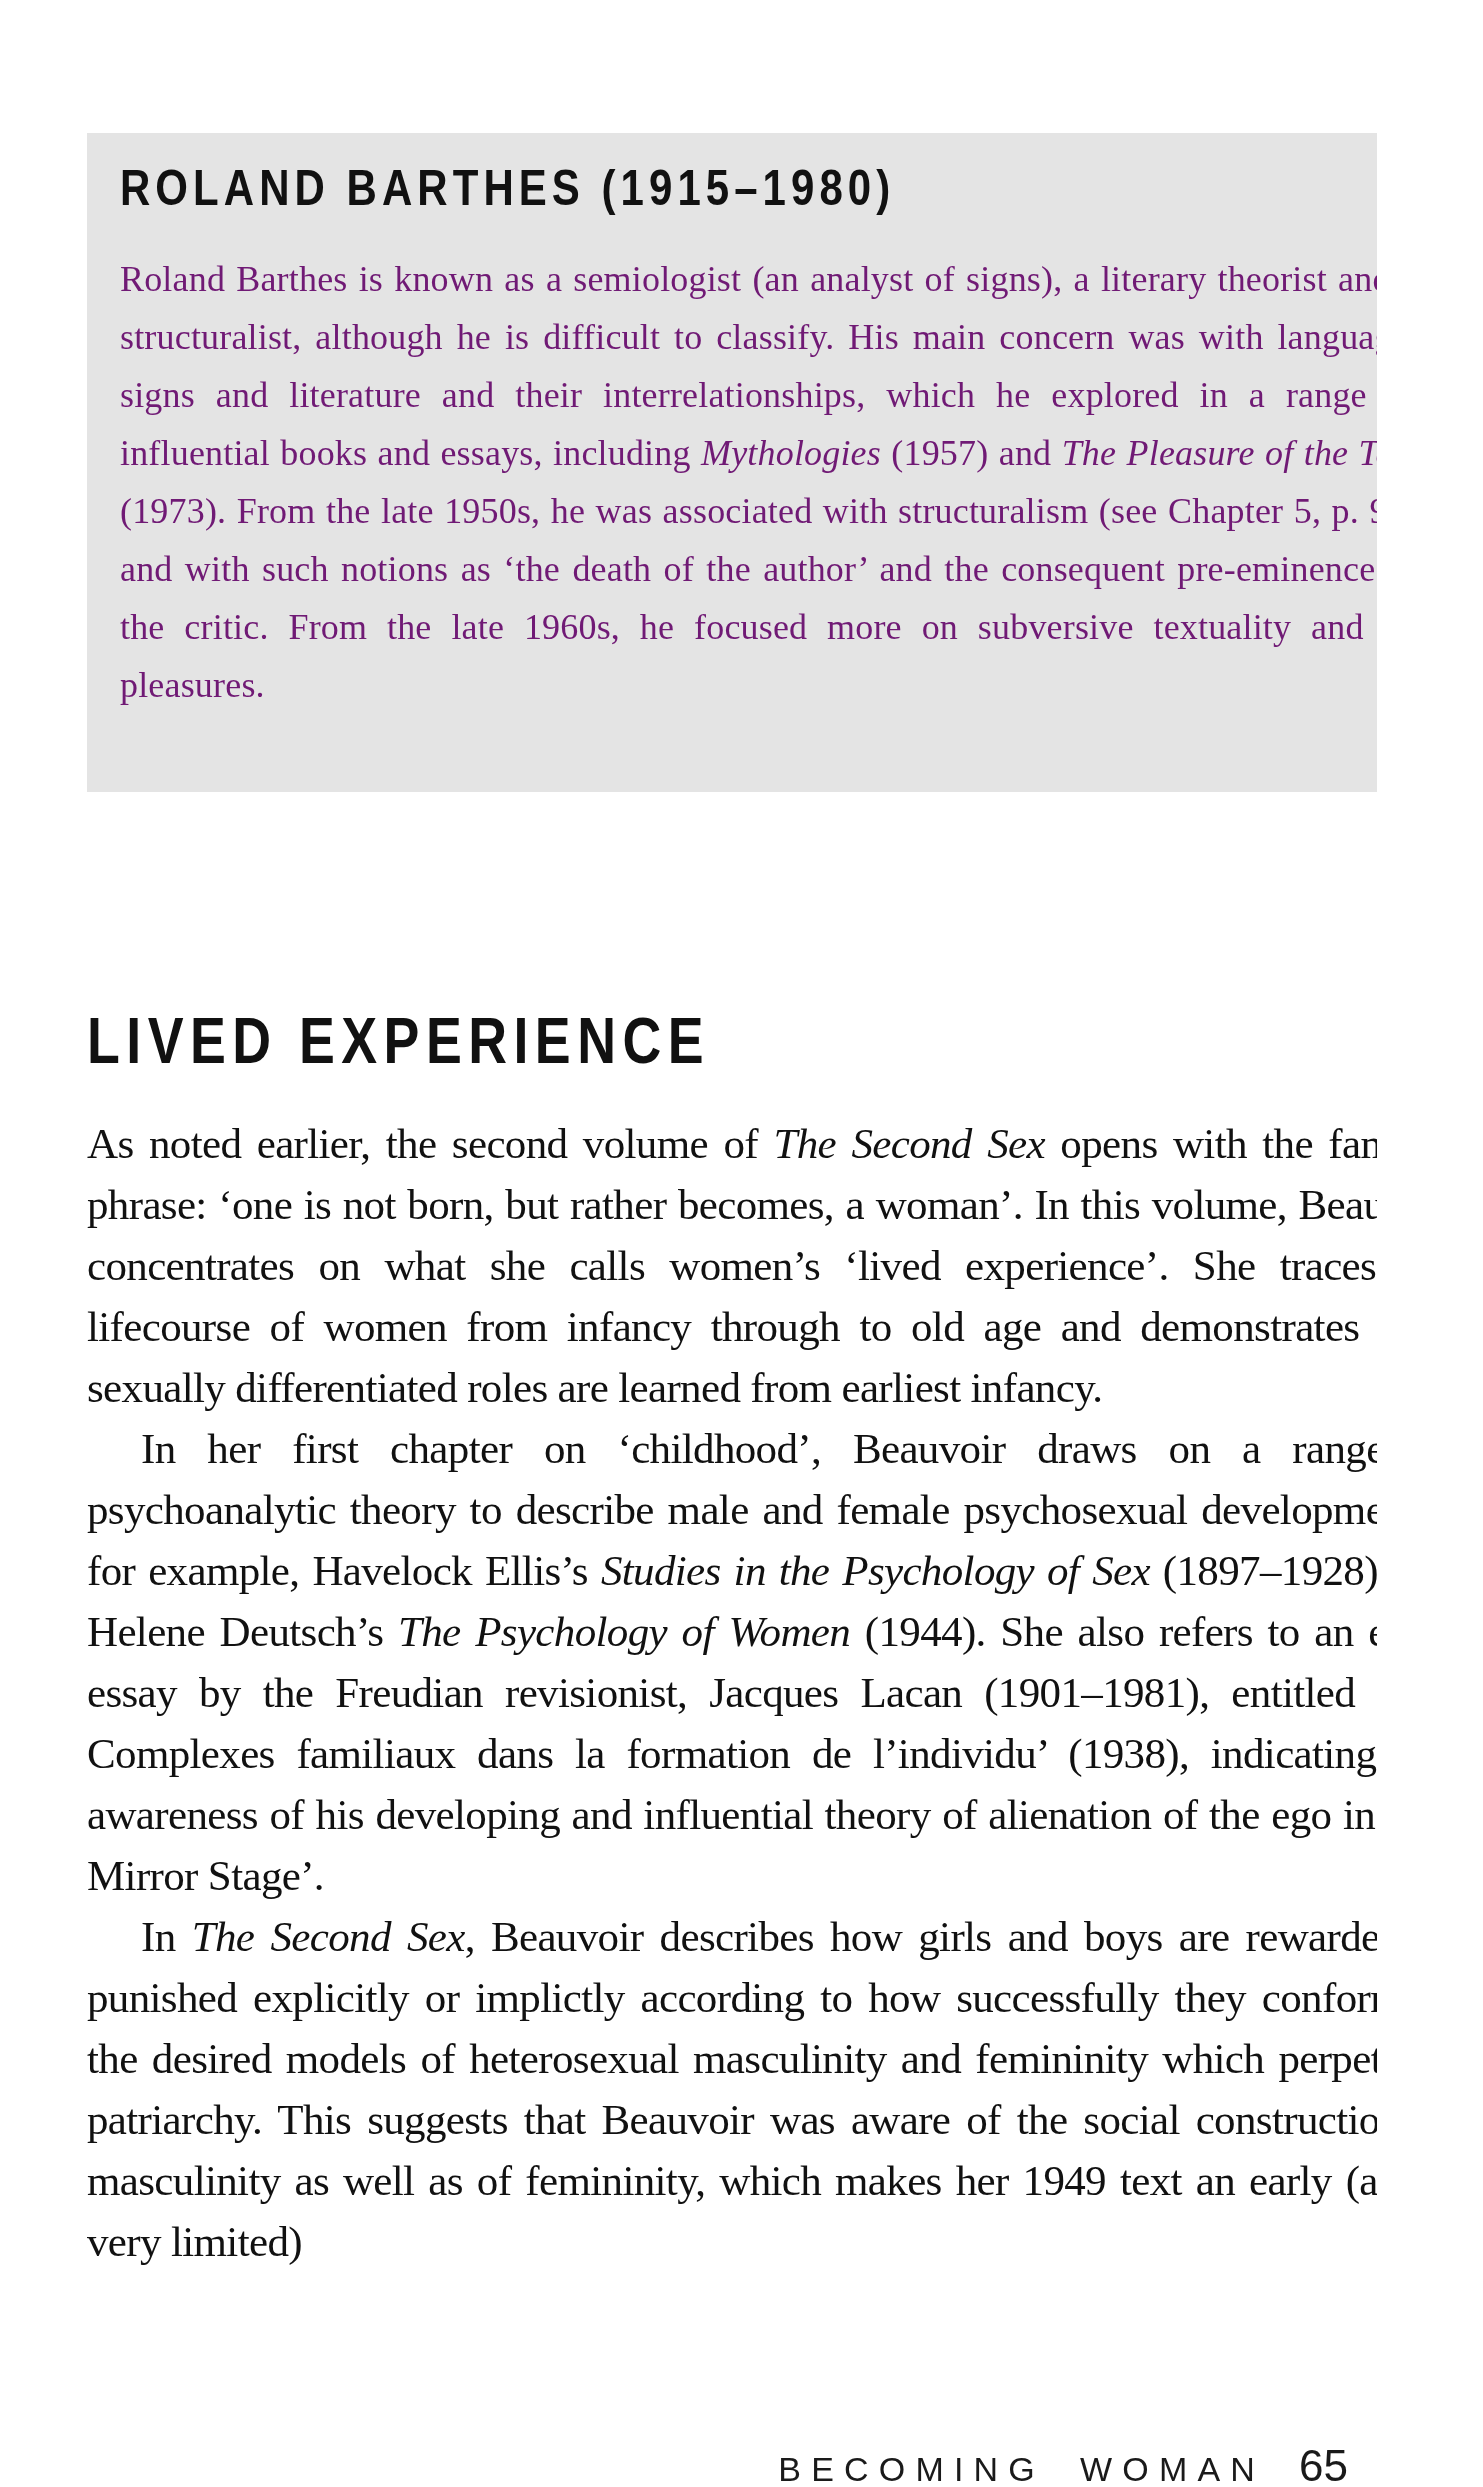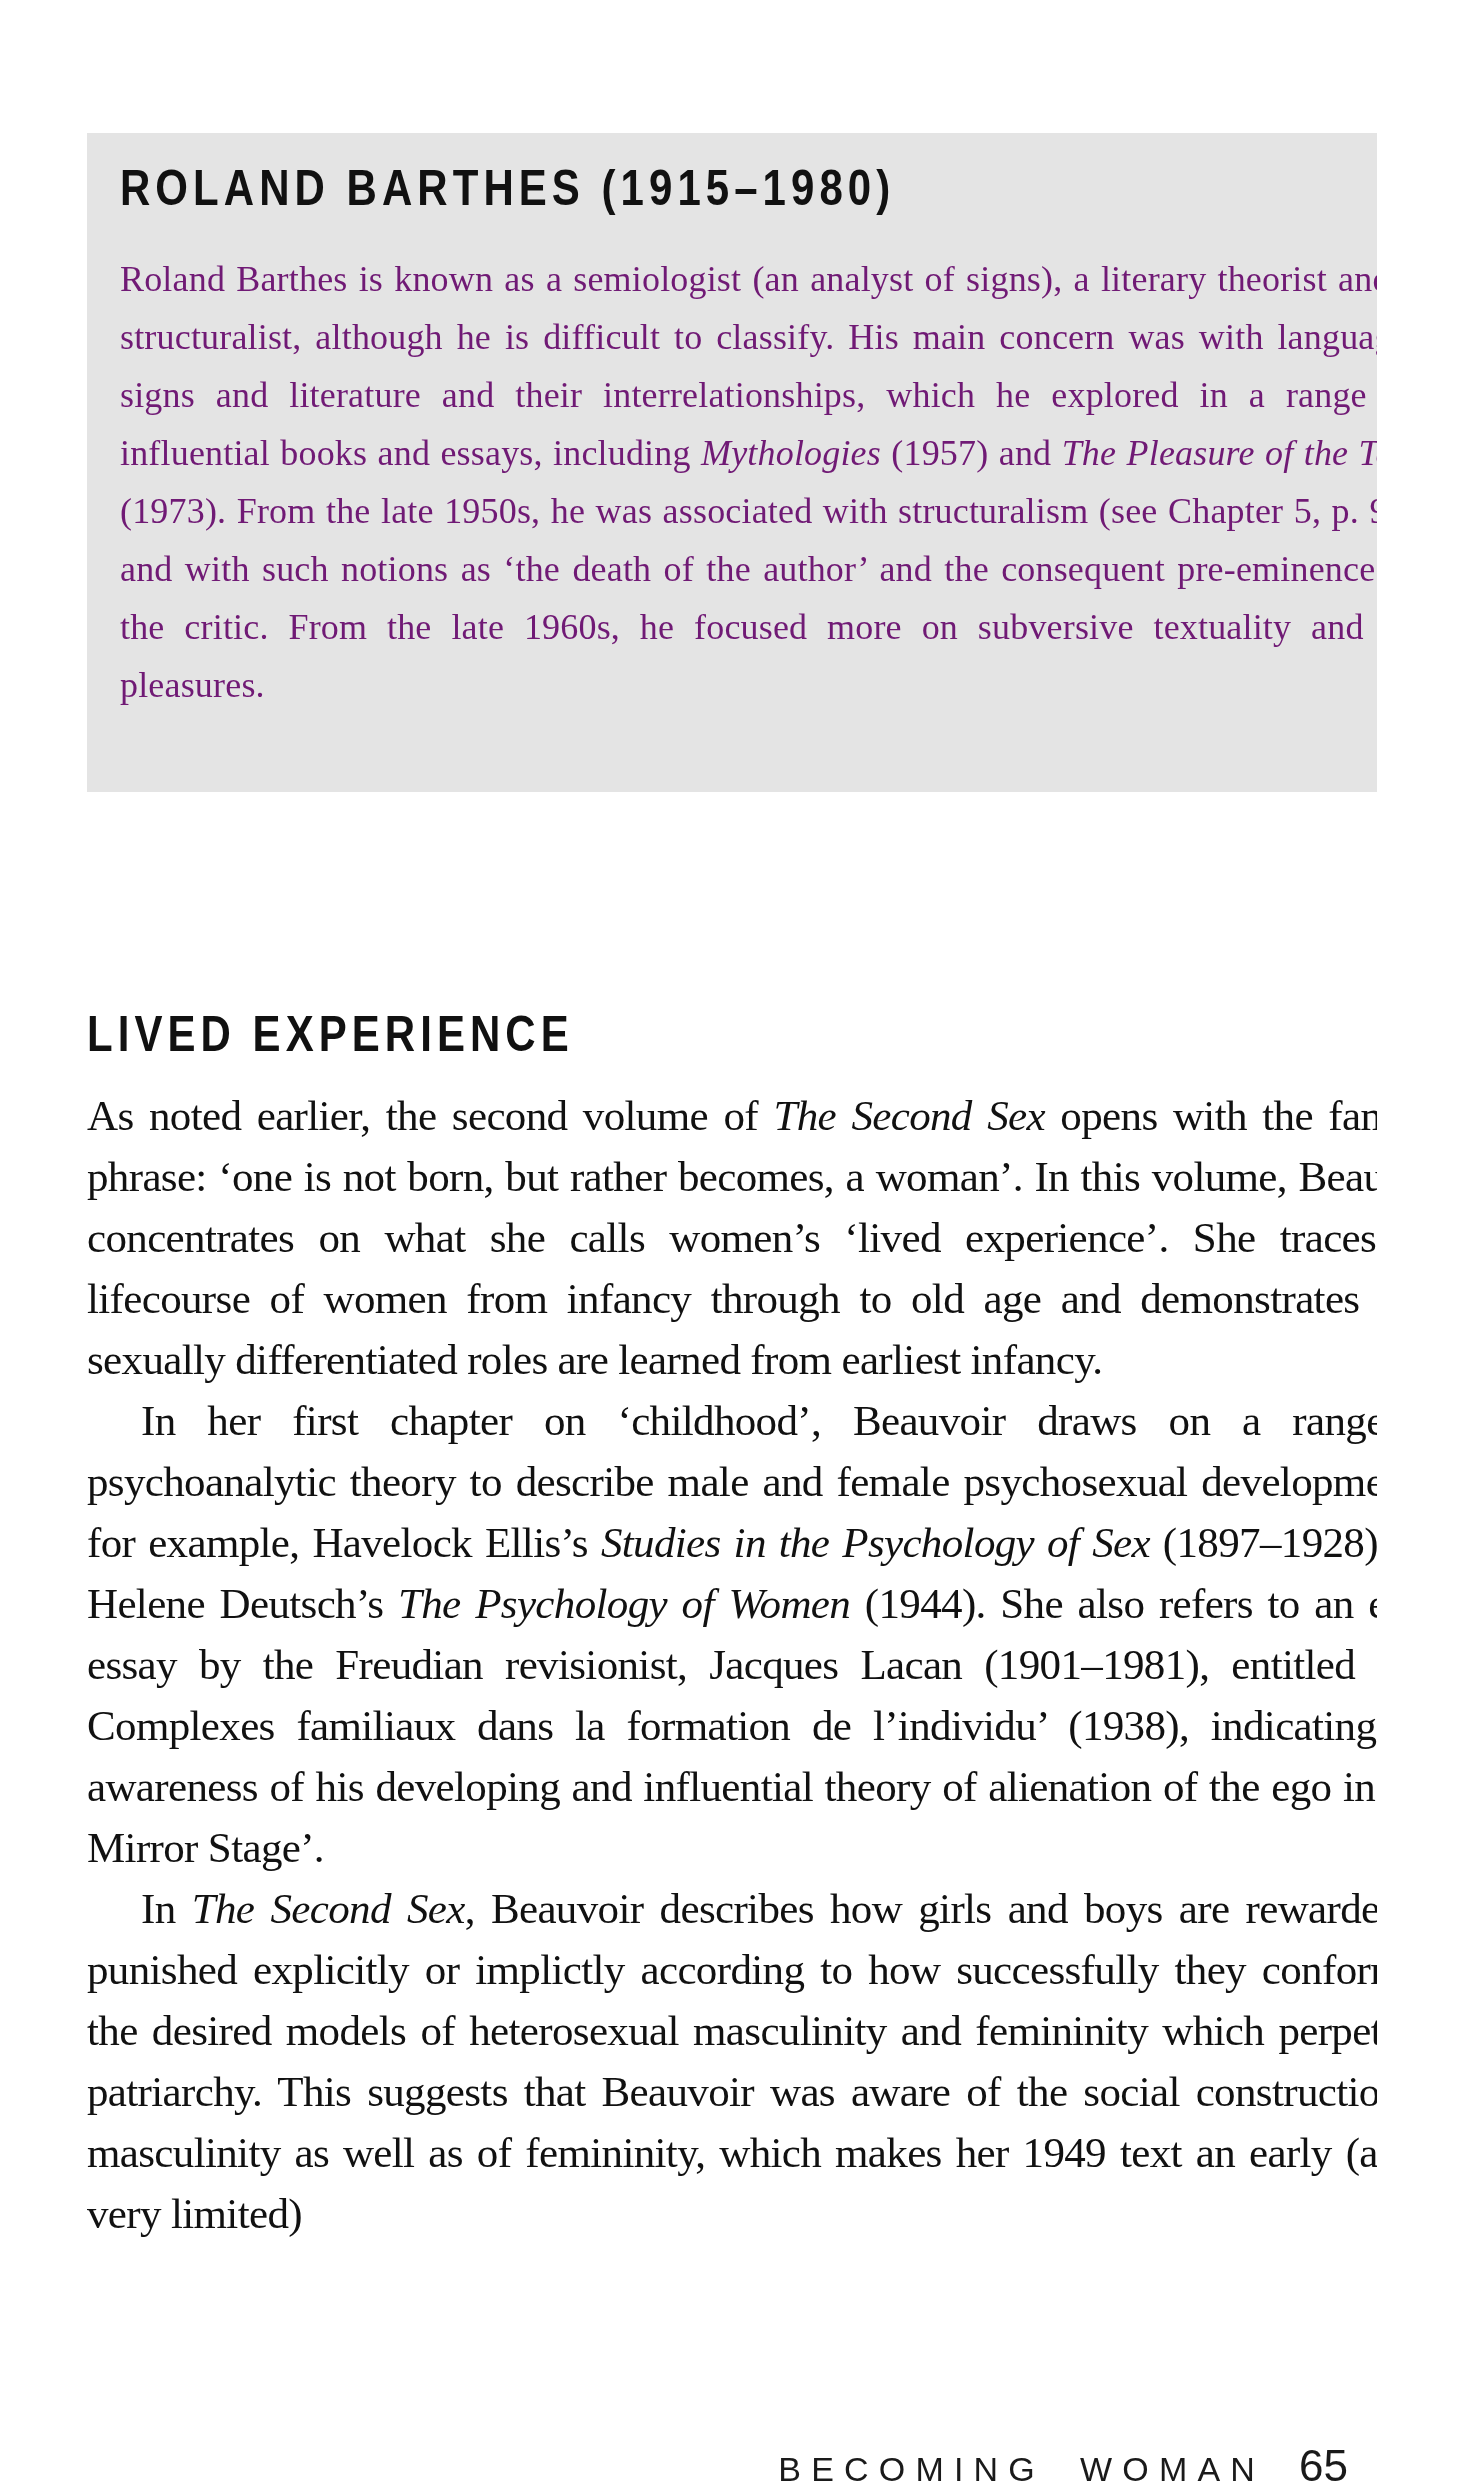--- a/index.html
+++ b/index.html
@@ -67,24 +67,24 @@
     text-align: justify;
     color: #111111;
   }
   .body-text p {
     margin: 0;
   }
   .body-text p.indent {
     text-indent: 54px;
   }
   .body-text h1 {
-    margin: 77px 0 26px 0;
+    margin: 77px 0 40px 0;
     font-family: "Liberation Sans", "DejaVu Sans", sans-serif;
     font-weight: 700;
-    font-size: 50px;
+    font-size: 64px;
     line-height: 1;
     letter-spacing: 0.12em;
     color: #111111;
     text-align: left;
     white-space: nowrap;
   }
   .it {
     font-style: italic;
   }
 

